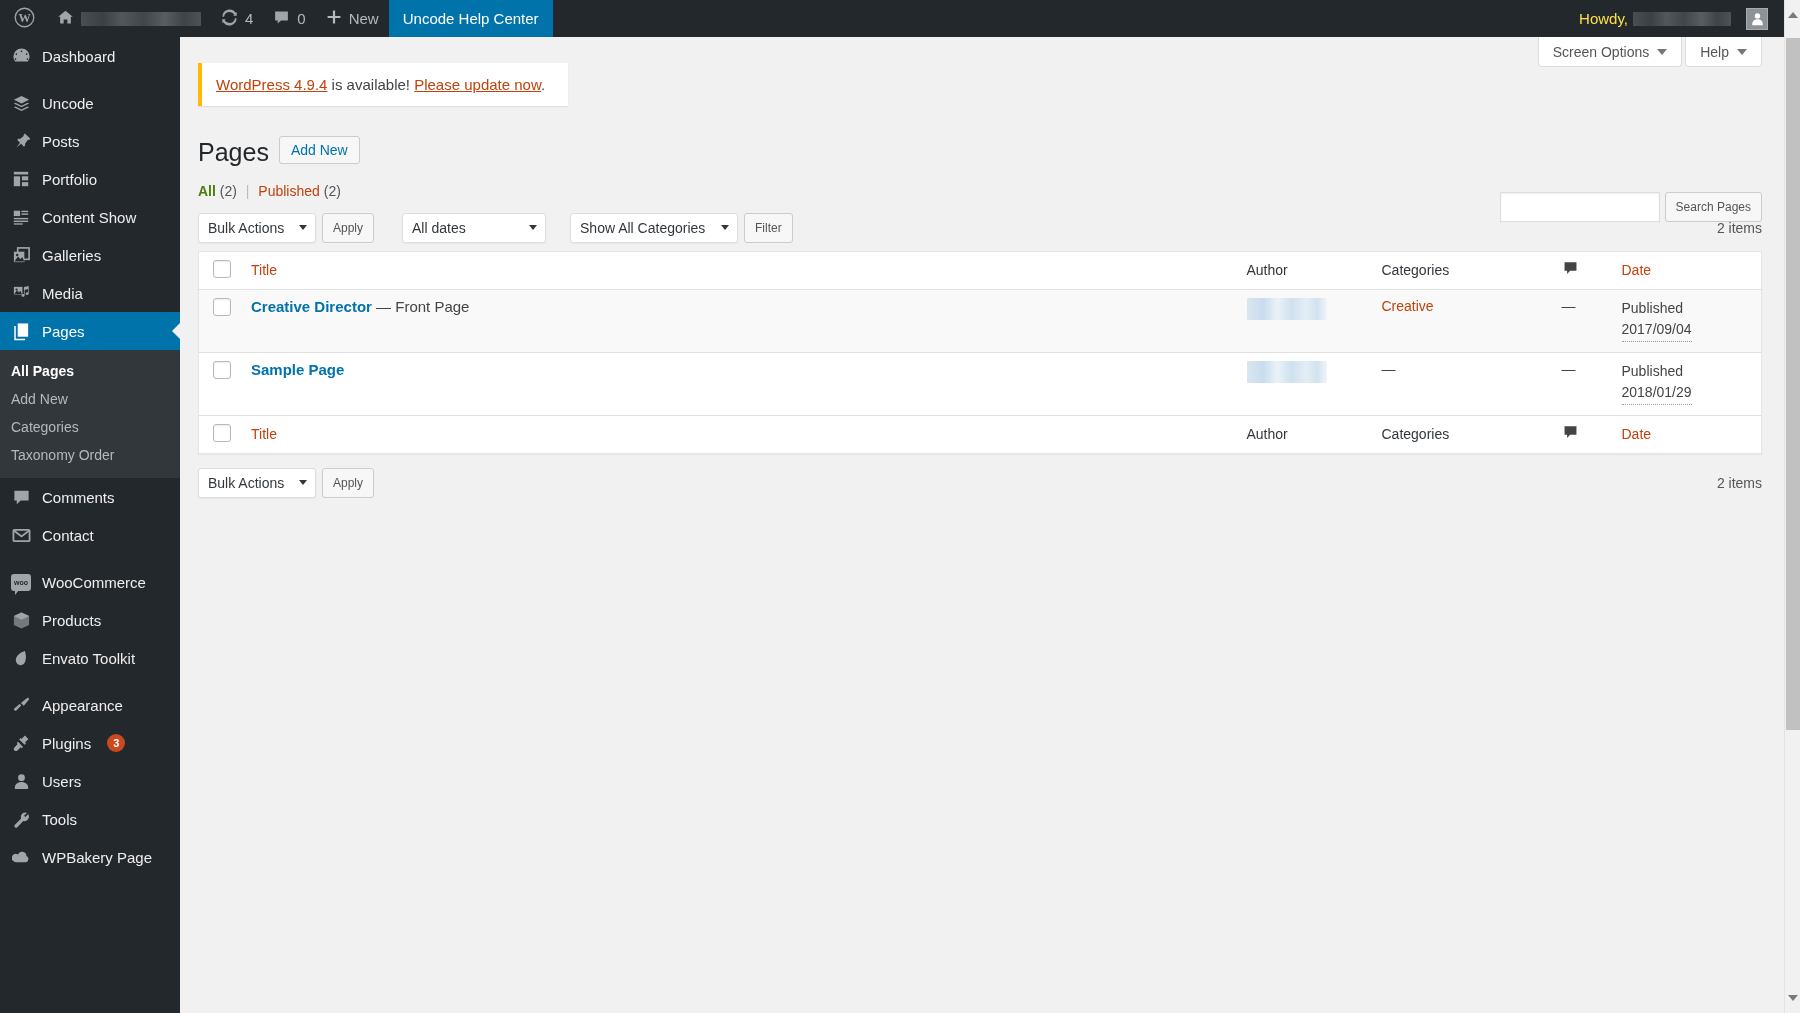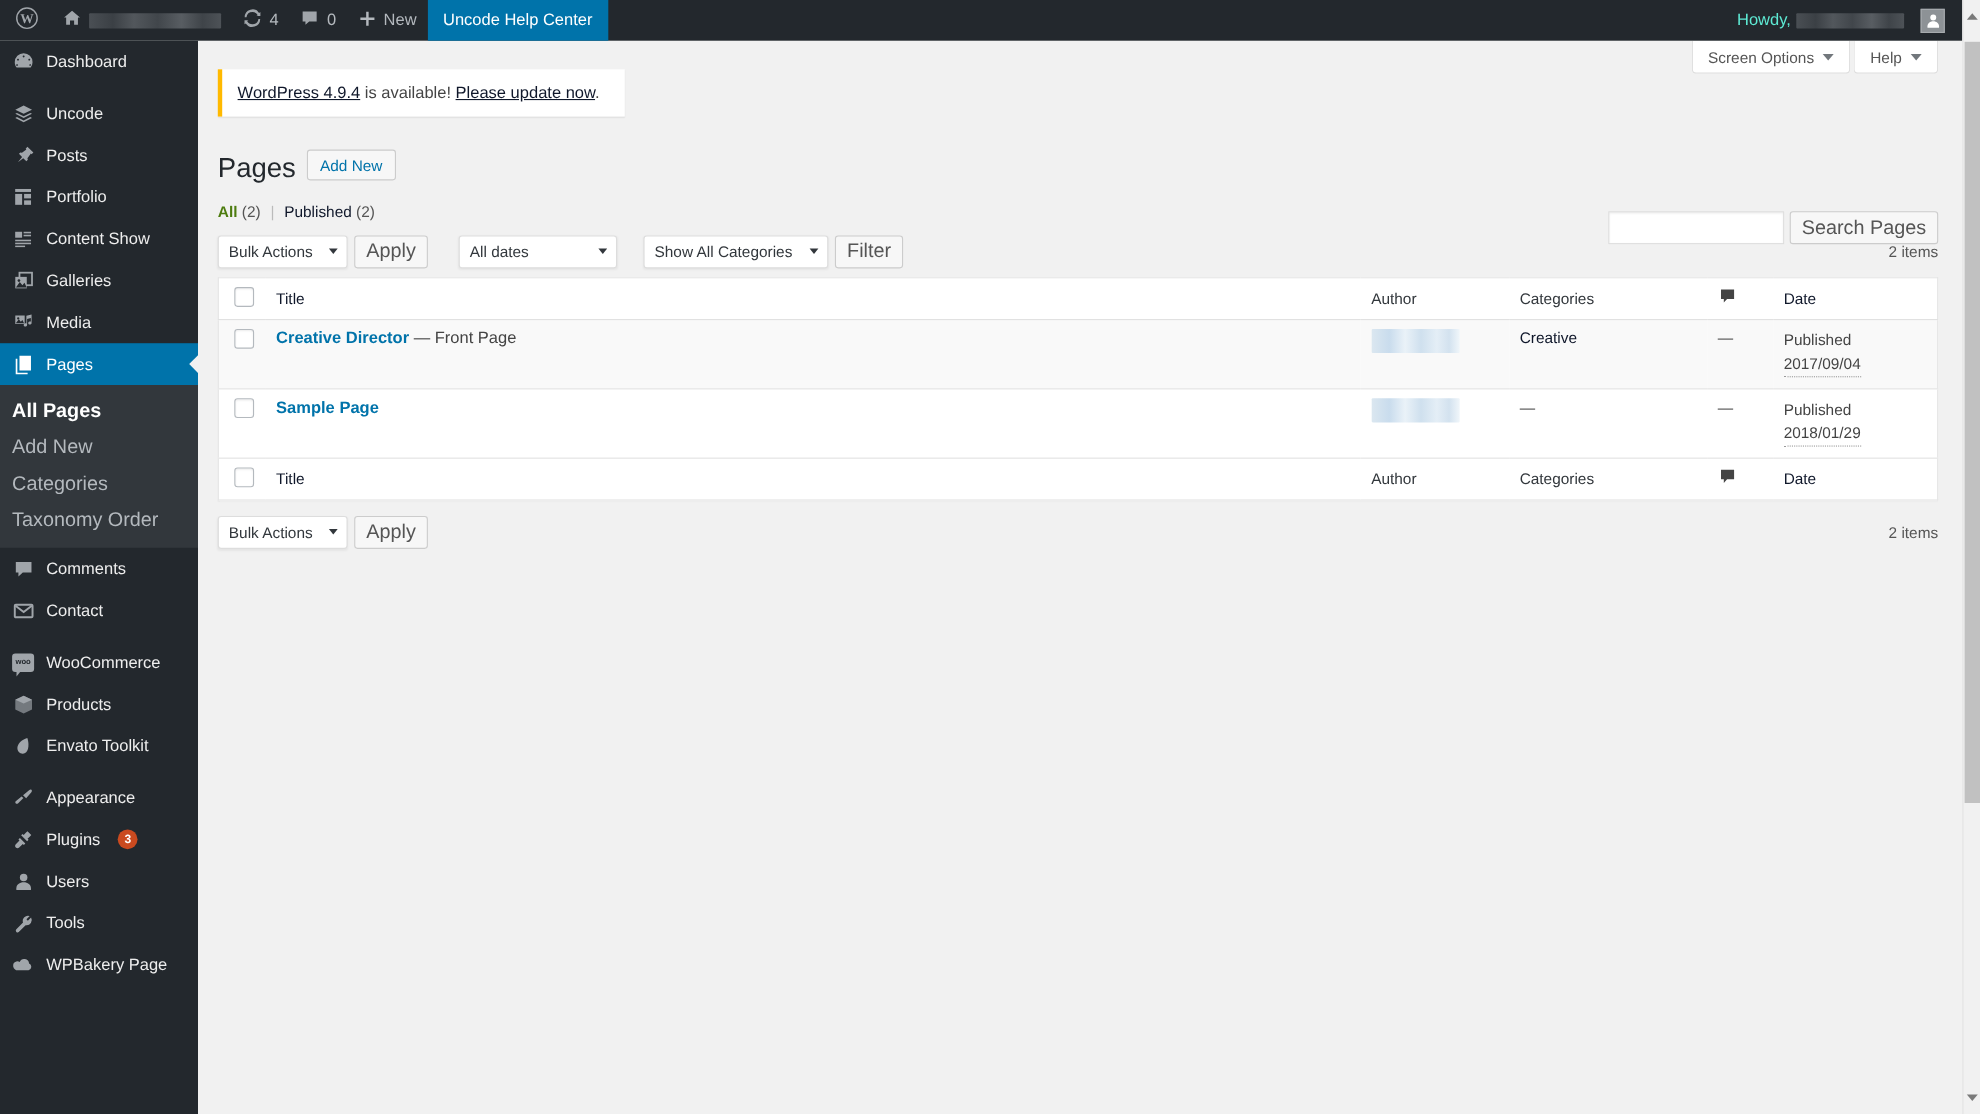--- a/index.html
+++ b/index.html
@@ -4,21 +4,21 @@
 <style>
   * { box-sizing: border-box; margin: 0; padding: 0; }
   html, body {
     width: 1800px; height: 1013px;
     background: #f1f1f1;
     font-family: "Liberation Sans", sans-serif;
     font-size: 15px;
     color: #444;
     overflow: hidden;
   }
-  a { text-decoration: none; color: #0f172a; }
+  a { text-decoration: none; color: #c2410c; }
 
   
   #adminbar {
     position: absolute; top: 0; left: 0; width: 1784px; height: 37px;
     background: #23282d; color: #b4b9be;
     display: flex; align-items: center;
     font-size: 15px; z-index: 50;
   }
   .ab-item {
     display: flex; align-items: center; gap: 7px;
@@ -54,21 +54,21 @@
   .menu-top.current { background: #0073aa; color: #fff; }
   .menu-top.current .mi svg { fill: #fff; }
   .menu-top.current:after {
     content: ""; position: absolute; right: 0; top: 50%; margin-top: -8px;
     border-style: solid; border-width: 8px 8px 8px 0;
     border-color: transparent #f1f1f1 transparent transparent;
   }
   .menu-gap { height: 9px; }
   .submenu { background: #32373c; padding: 7px 0 9px 0; }
   .submenu a {
-    display: block; padding: 6px 0 6px 11px; font-size: 18px; color: #b4b9be;
+    display: block; padding: 6px 0 6px 11px; font-size: 14px; color: #b4b9be;
   }
   .submenu a.cur { color: #fff; font-weight: bold; }
   .count-badge {
     display: inline-flex; align-items: center; justify-content: center;
     min-width: 18px; height: 18px; padding: 0 5px; border-radius: 10px;
     background: #ca4a1f; color: #fff; font-size: 11px; font-weight: bold;
     margin-left: 5px;
   }
   .woo-ico {
     width: 20px; height: 17px; background: #a0a5aa; border-radius: 3px;
@@ -119,21 +119,21 @@
 
   .searchbox {
     position: absolute; right: 22px; top: 155px; display: flex; gap: 5px;
   }
   .searchbox input {
     width: 160px; height: 30px; border: 1px solid #ddd; background: #fff;
     padding: 0 8px; font-family: inherit; font-size: 14px; box-shadow: inset 0 1px 2px rgba(0,0,0,.07);
   }
   .btn {
     background: #f7f7f7; border: 1px solid #ccc; border-radius: 3px;
-    height: 30px; padding: 0 10px; font-size: 18px; color: #555;
+    height: 30px; padding: 0 10px; font-size: 12px; color: #555;
     font-family: inherit; cursor: pointer; display:inline-flex; align-items:center;
   }
   .sel {
     background: #fff; border: 1px solid #ddd; border-radius: 3px; height: 30px;
     padding: 0 26px 0 9px; font-size: 14px; color: #32373c;
     display: inline-flex; align-items: center; position: relative;
     box-shadow: 0 1px 2px rgba(0,0,0,.05);
   }
   .sel .caret { position: absolute; right: 8px; border-top-color:#32373c; border-width:5px 4px 0 4px;}
 
@@ -225,21 +225,21 @@
           <path fill="#b4b9be" d="M8.6 2h2.8v6.6H18v2.8h-6.6V18H8.6v-6.6H2V8.6h6.6z"></path>
         </svg>
     </span>
     <span>New</span>
   </div>
   <div class="ab-highlight">
     <span>Uncode Help Center</span>
   </div>
   <div class="ab-sep"></div>
   <div class="ab-item" style="padding-right:16px">
-    <span style="color:#5eead4">Howdy,</span>
+    <span style="color:#fde047">Howdy,</span>
     <span class="redact" style="width:98px;margin-left:-2px"></span>
     <span class="ab-avatar">
       <svg width="15" height="15" viewBox="0 0 20 20">
           <circle cx="10" cy="6.5" r="3.6" fill="#fff"></circle>
           <path fill="#fff" d="M10 11c-4 0-7 2.6-7 6.2V19h14v-1.8C17 13.6 14 11 10 11z"></path>
         </svg>
     </span>
   </div>
 </div>
 

